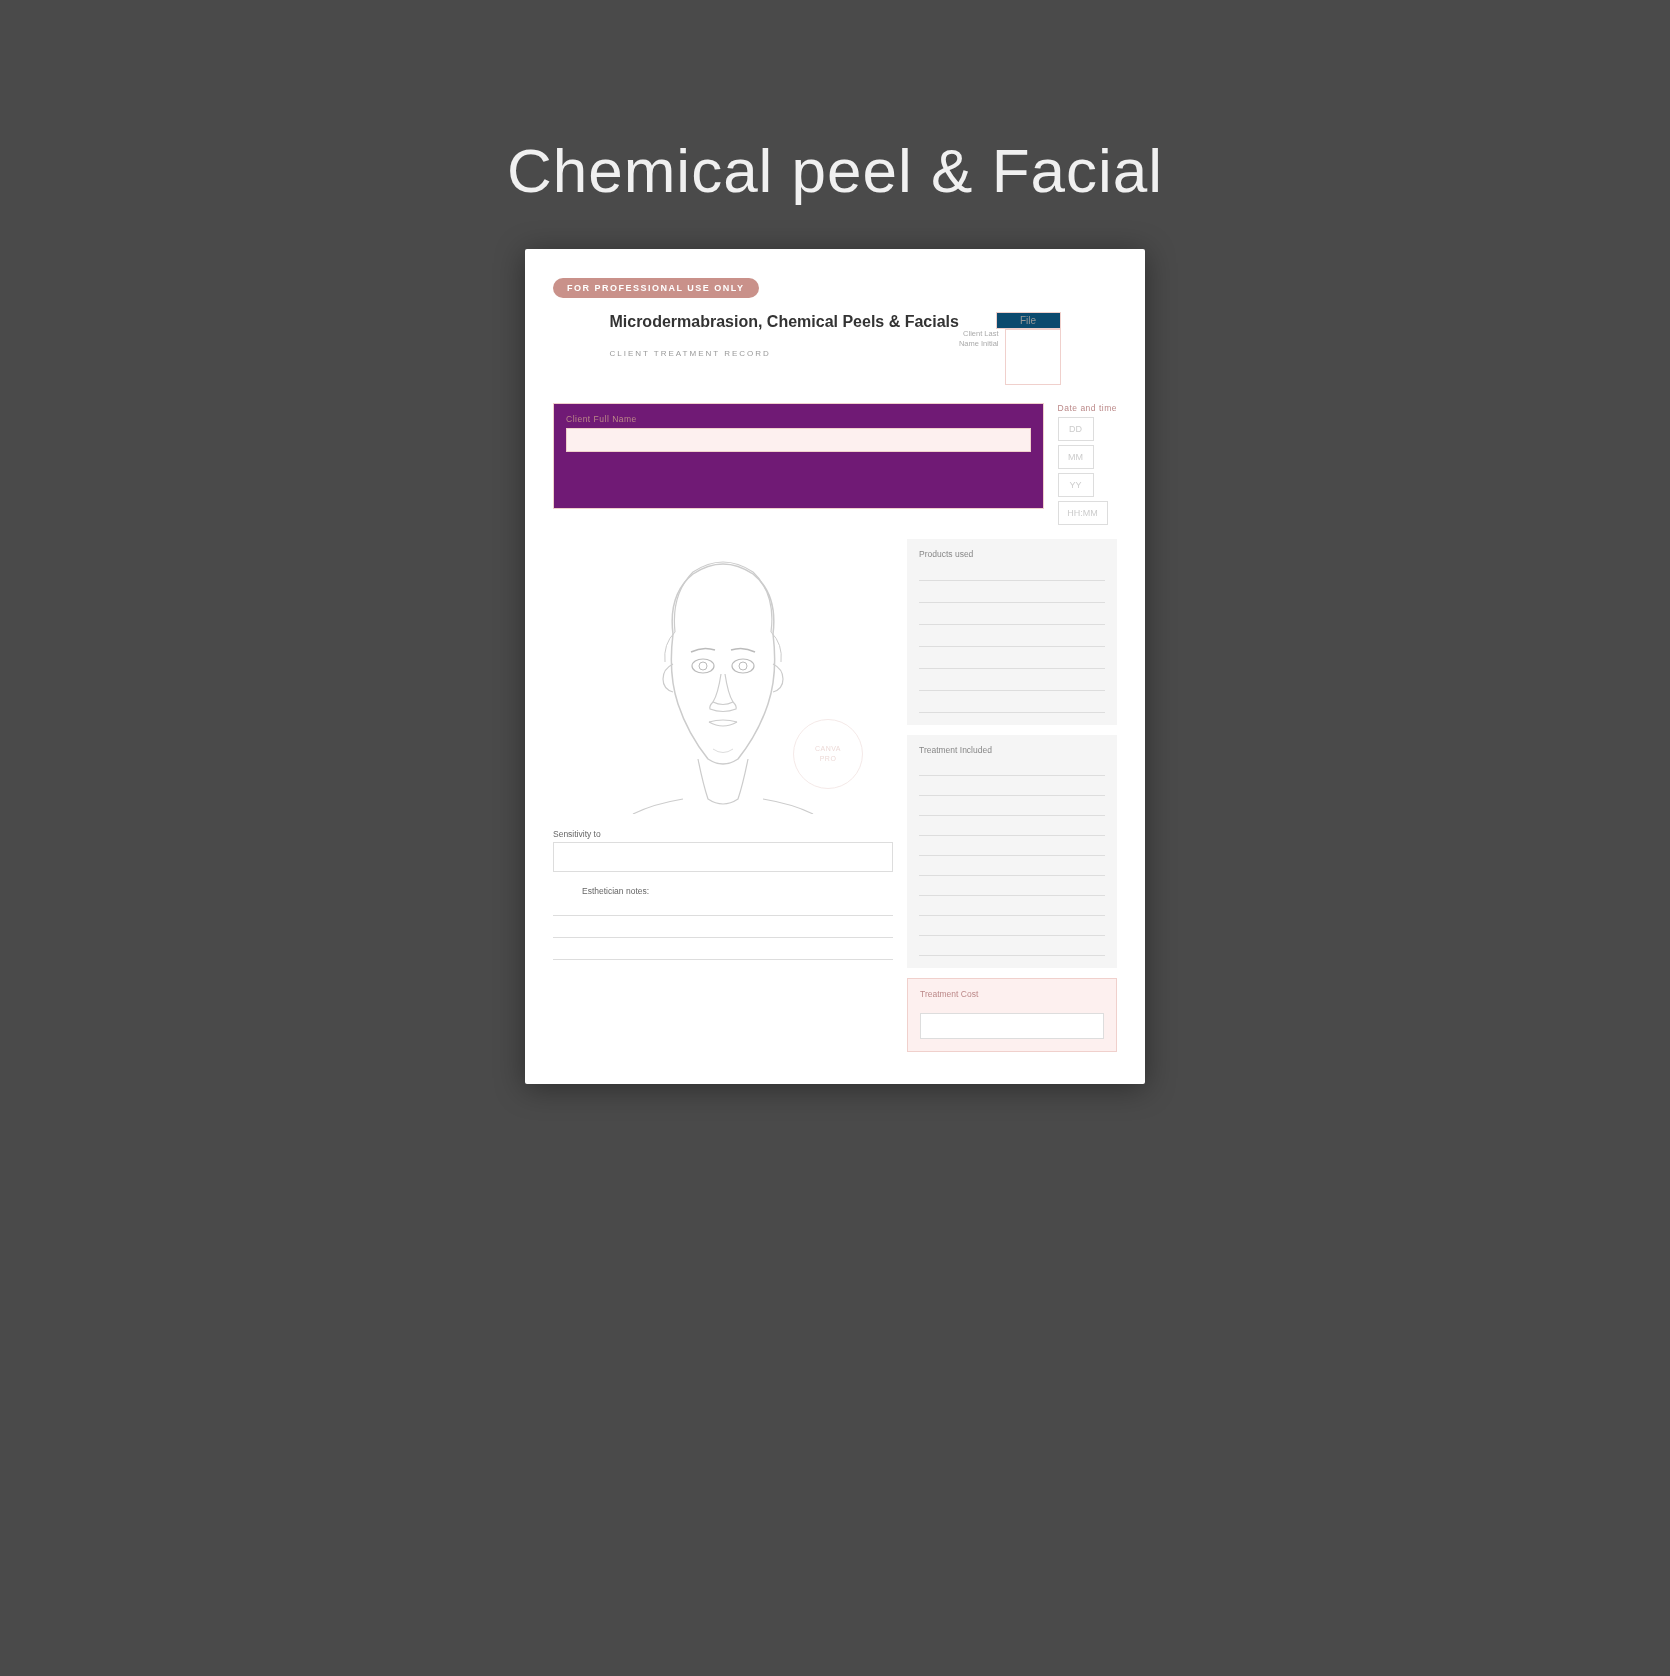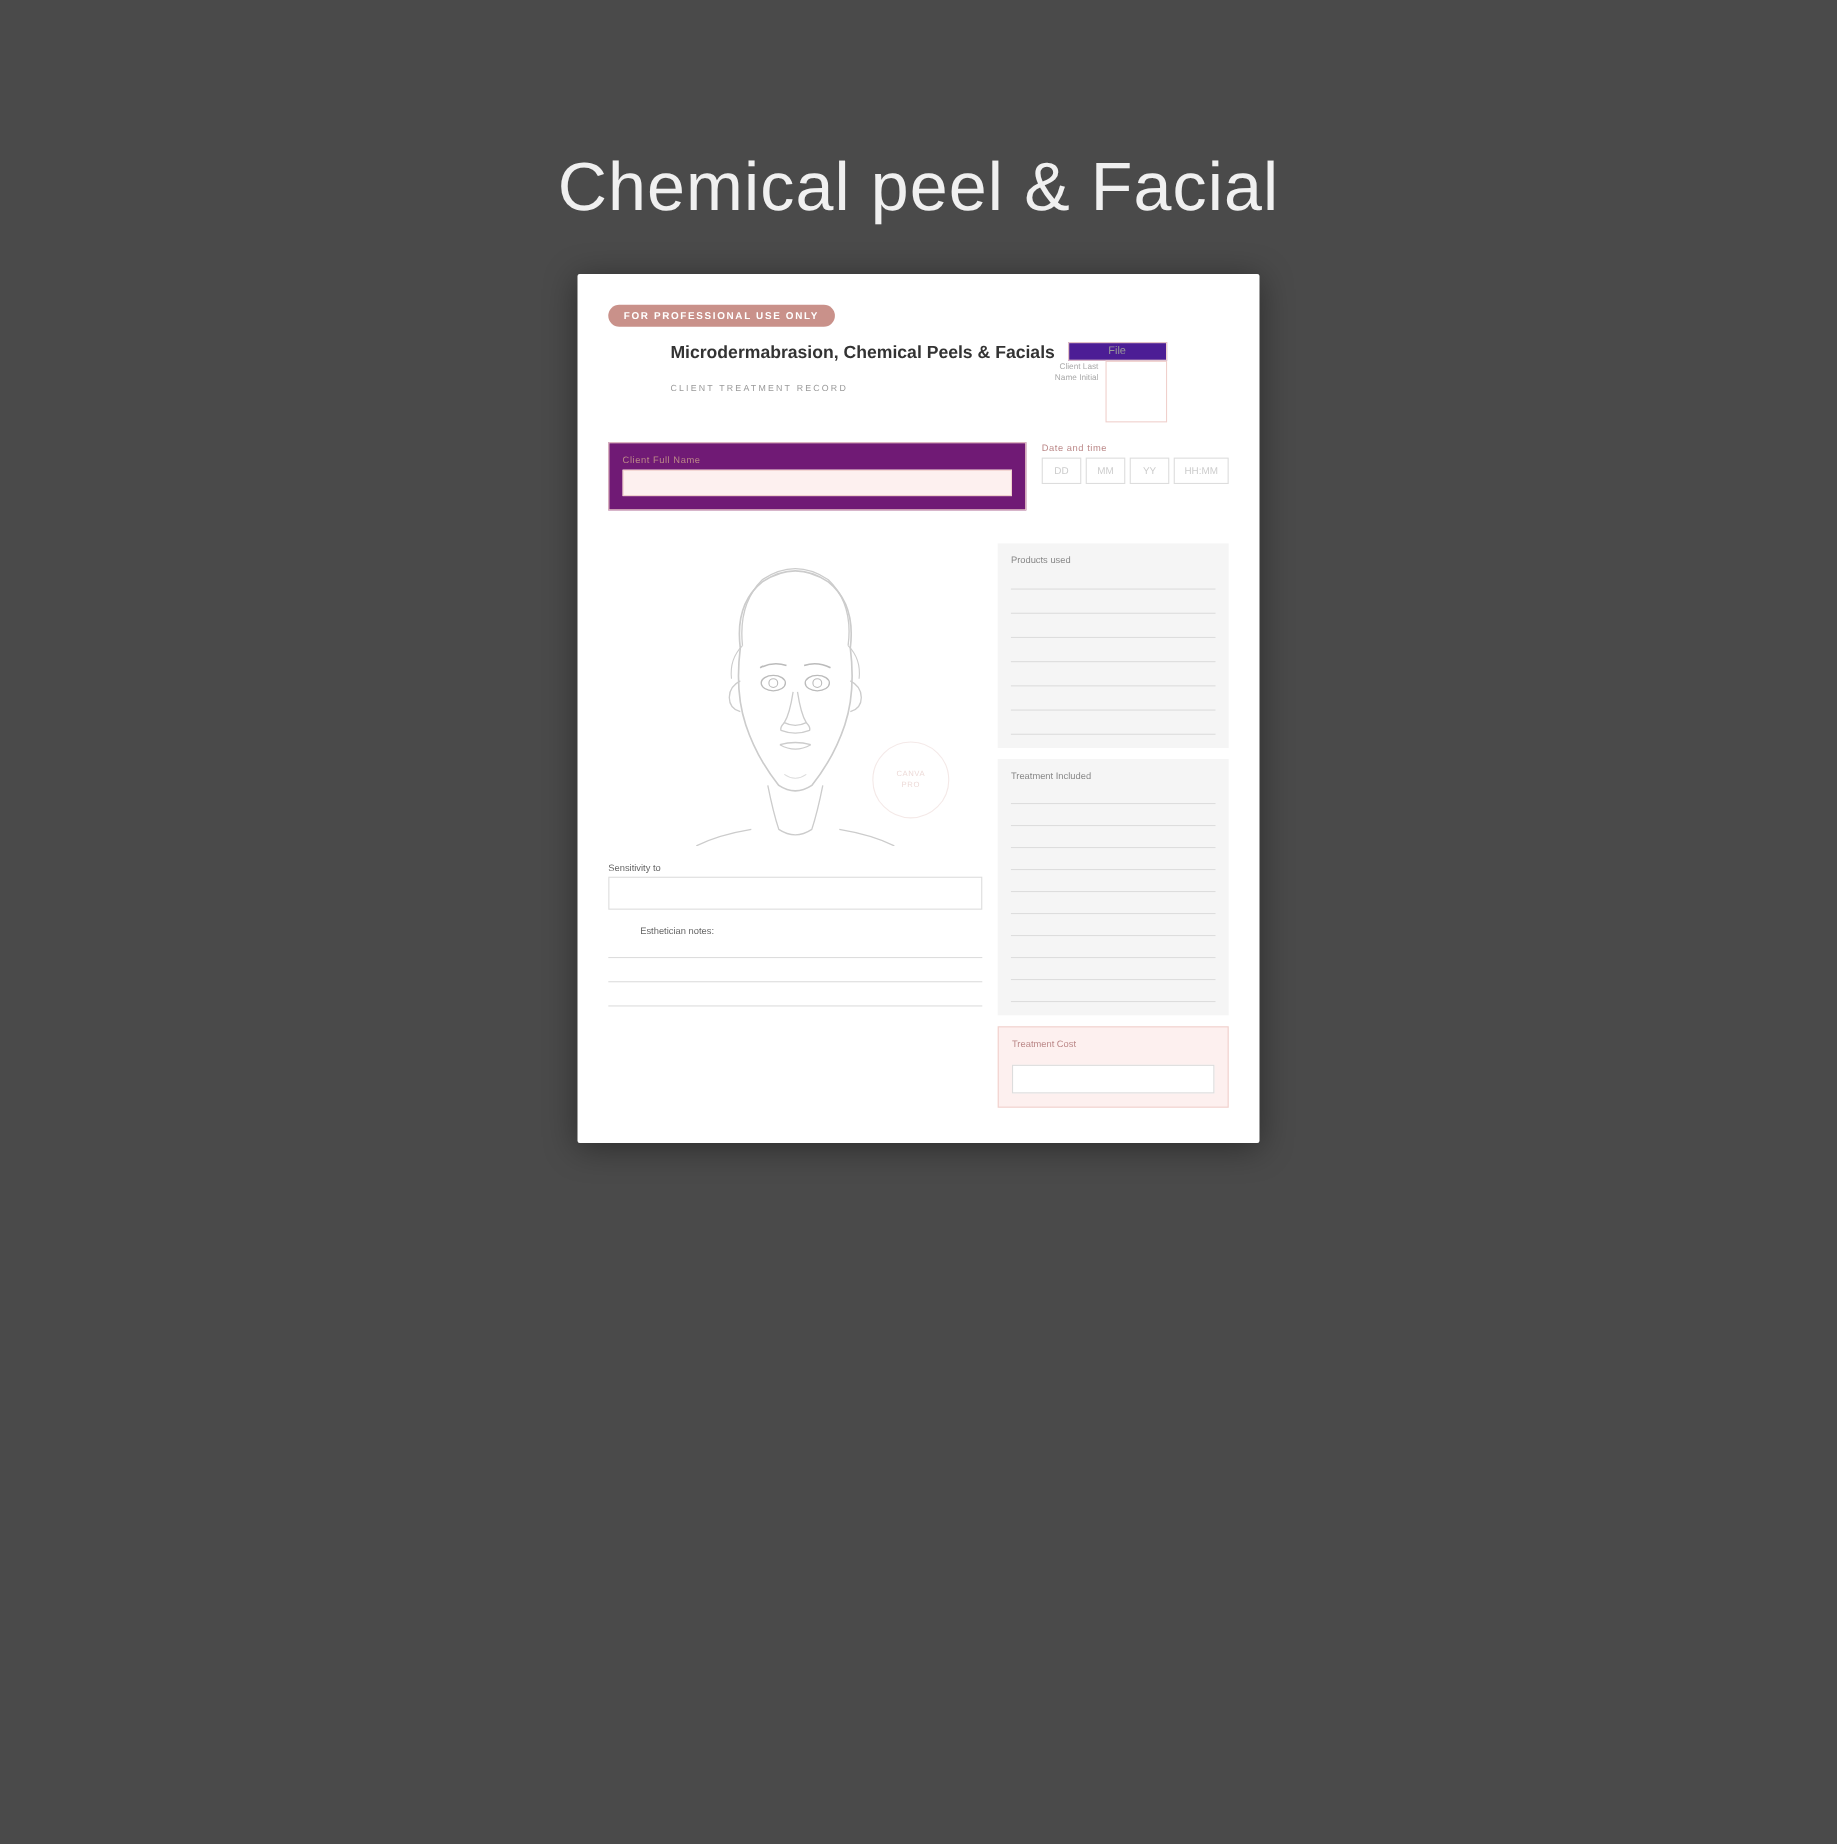--- a/index.html
+++ b/index.html
@@ -127,20 +127,21 @@
 
     .field-input-pink {
       background: #fdf0ef;
       border: 1.5px solid #f0d0cc;
     }
 
     
     .date-parts {
       display: flex;
       gap: 4px;
+      flex-direction: column;
     }
 
     .date-part {
       border: 1px solid #ddd;
       background: #fff;
       height: 24px;
       width: 36px;
       text-align: center;
       font-size: 9px;
       color: #ccc;
@@ -330,21 +331,21 @@
   
   <div class="pro-badge">FOR PROFESSIONAL USE ONLY</div>
 
   
   <div class="doc-header-row">
     <div class="doc-title-block">
       <div class="doc-main-title">Microdermabrasion, Chemical Peels &amp; Facials</div>
       <div class="doc-sub-title">CLIENT TREATMENT RECORD</div>
     </div>
     <div class="file-header-block">
-      <div style="background:#4c1d95; border:1.5px solid #f0d0cc; padding:2px 0; text-align:center; width:90px;">
+      <div style="background:#0c4a6e; border:1.5px solid #f0d0cc; padding:2px 0; text-align:center; width:65px;">
         <div style="font-size:10px; color:#999;">File</div>
       </div>
       <div style="display:flex; align-items:flex-start; gap:6px;">
         <div class="client-last-name-label">Client Last<br>Name Initial</div>
         <div class="file-photo-box"></div>
       </div>
     </div>
   </div>
 
   

